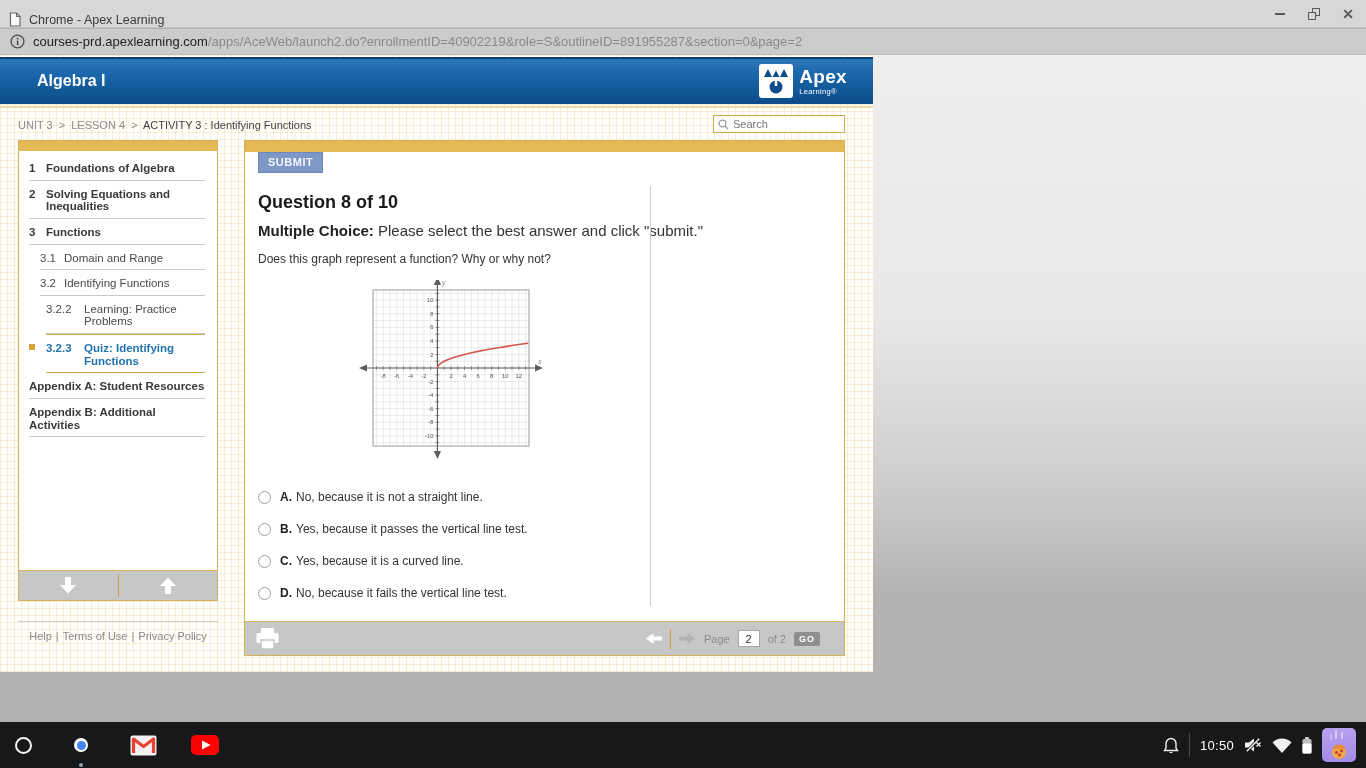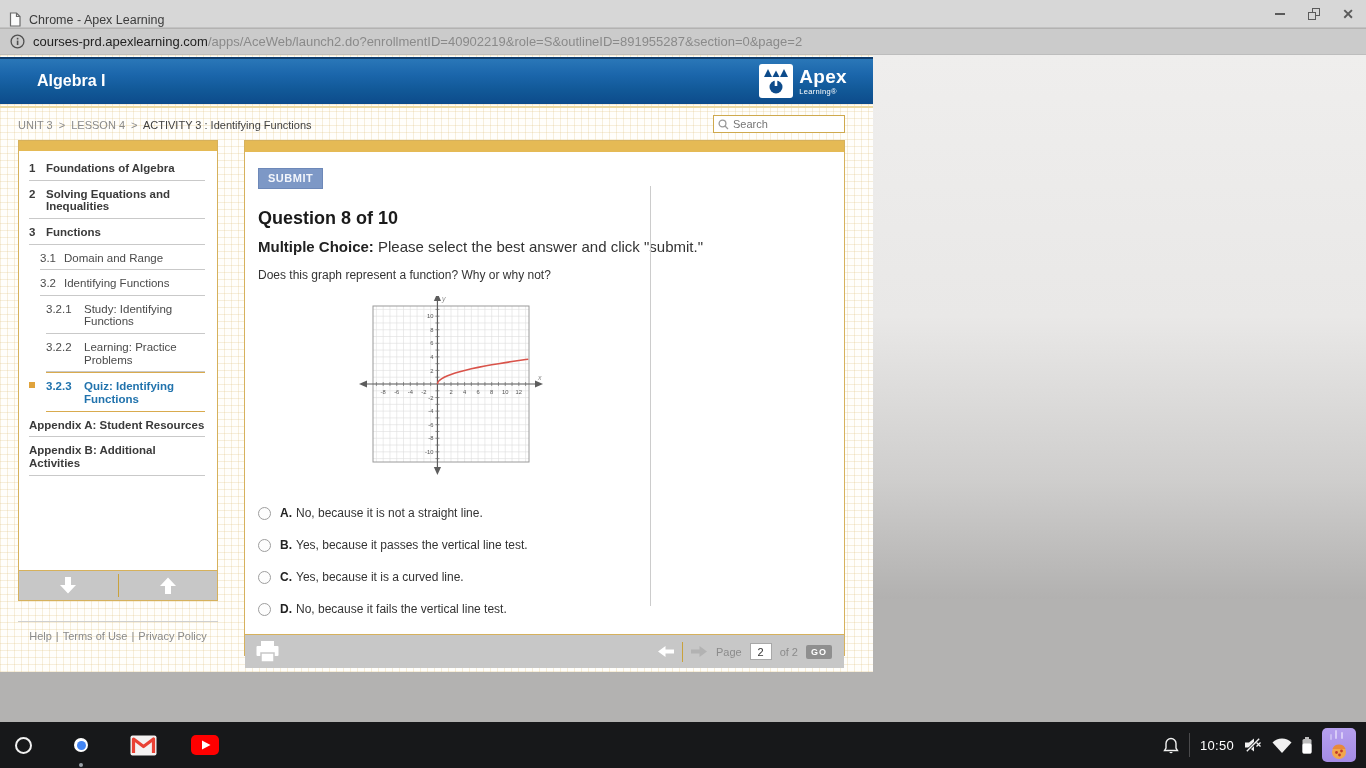--- a/index.html
+++ b/index.html
@@ -81,39 +81,39 @@
 
   .side-links { position:absolute; left:18px; top:566px; width:200px; border-top:1px solid #cfcfcf;
                 padding-top:7px; text-align:center; font-size:11px; color:#8a8a8a; line-height:1.45; }
   .side-links .lk { cursor:pointer; }
   .side-links .lk-sep { margin:0 4px; }
 
   
   .main { position:absolute; left:244px; top:85px; width:601px; height:516px; background:#fff;
           border:1px solid #d6b15c; display:flex; flex-direction:column; position:absolute; }
   .main-top { height:11px; background:#e5ba55; flex:none; }
-  .main-body { flex:1; padding:16px 0 0 13px; position:relative; }
+  .main-body { flex:1; padding:0 0 0 13px; position:relative; }
   .qdivider { position:absolute; left:405px; top:34px; width:1px; height:420px; background:#ccc; }
   .submit-btn { display:inline-block; background:#7d98c6; color:#f2f5fb; font-size:11px; font-weight:bold;
                 letter-spacing:.5px; padding:3px 9px 4px; border:1px solid #6d88b8; cursor:pointer;
                 font-family:"Liberation Sans", sans-serif; }
   .q-title { margin-top:18px; font-size:18px; font-weight:bold; color:#1a1a1a; line-height:22px; }
   .q-instr { margin-top:11px; font-size:15px; color:#333; line-height:14px; }
   .q-instr b { color:#222; }
   .q-prompt { margin-top:14px; font-size:12px; color:#333; line-height:14px; }
   .graph-wrap { margin-top:14px; margin-left:100px; width:190px; height:186px; }
   .options { margin-top:24px; }
   .opt { display:flex; align-items:center; margin-bottom:18px; height:14px; cursor:pointer; }
   .radio { width:13px; height:13px; border-radius:50%; border:1px solid #9e9e9e; background:#fdfdfd; flex:none; }
   .olet { font-weight:bold; font-size:12px; color:#222; margin-left:9px; width:16px; flex:none; }
   .otext { font-size:12px; color:#333; }
   .main-footer { flex:none; height:34px; background:#c7c7c7; border-top:1px solid #d6b15c;
                  display:flex; align-items:center; }
   .print-btn { margin-left:10px; display:flex; cursor:pointer; }
-  .pager { margin-left:auto; margin-right:12px; display:flex; align-items:center; gap:8px; }
+  .pager { margin-left:auto; margin-right:24px; display:flex; align-items:center; gap:8px; }
   .pg-divider { width:1px; height:20px; background:#c9a23c; }
   .pg-label, .pg-of { font-size:11px; color:#8b8b8b; }
   .pgnum { width:22px; height:17px; border:1px solid #a8a8a8; text-align:center; font-size:11px; color:#333;
            font-family:"Liberation Sans", sans-serif; background:#fff; }
   .go-btn { background:#8f8f8f; color:#fff; font-size:9px; font-weight:bold; letter-spacing:1px;
             padding:2px 5px; border-radius:2px; cursor:pointer; }
   .arrow-btn { display:flex; cursor:pointer; }
 
   
   .shelf { position:absolute; left:0; top:722px; width:1366px; height:46px; background:#17181a;
@@ -225,24 +225,20 @@
               <span class="num">3</span>
               <span class="lbl">Functions</span>
             </div>
             <div class="nav-item lvl2">
               <span class="num">3.1</span>
               <span class="lbl">Domain and Range</span>
             </div>
             <div class="nav-item lvl2">
               <span class="num">3.2</span>
               <span class="lbl">Identifying Functions</span>
-            </div>
-            <div class="nav-item lvl3">
-              <span class="num">3.2.1</span>
-              <span class="lbl">Study: Identifying Functions</span>
             </div>
             <div class="nav-item lvl3">
               <span class="num">3.2.2</span>
               <span class="lbl">Learning: Practice Problems</span>
             </div>
             <div class="nav-item lvl3 active">
               <span class="num">3.2.3</span>
               <span class="lbl">Quiz: Identifying Functions</span>
             </div>
             <div class="nav-item lvl1">

